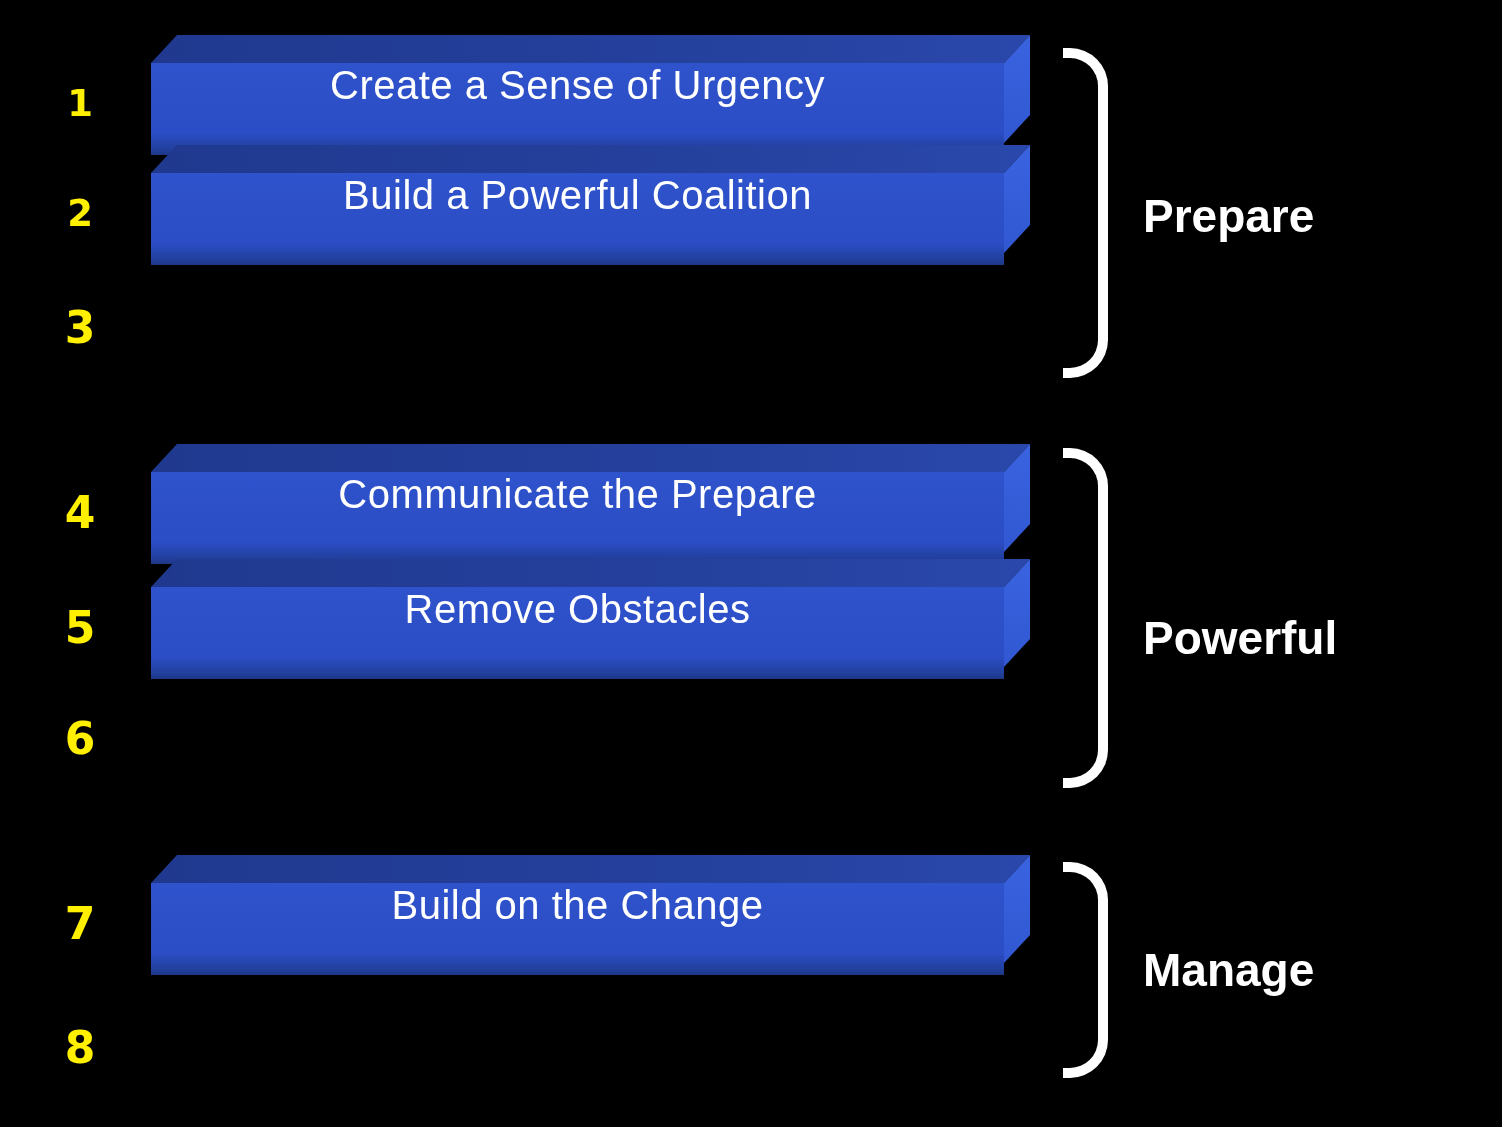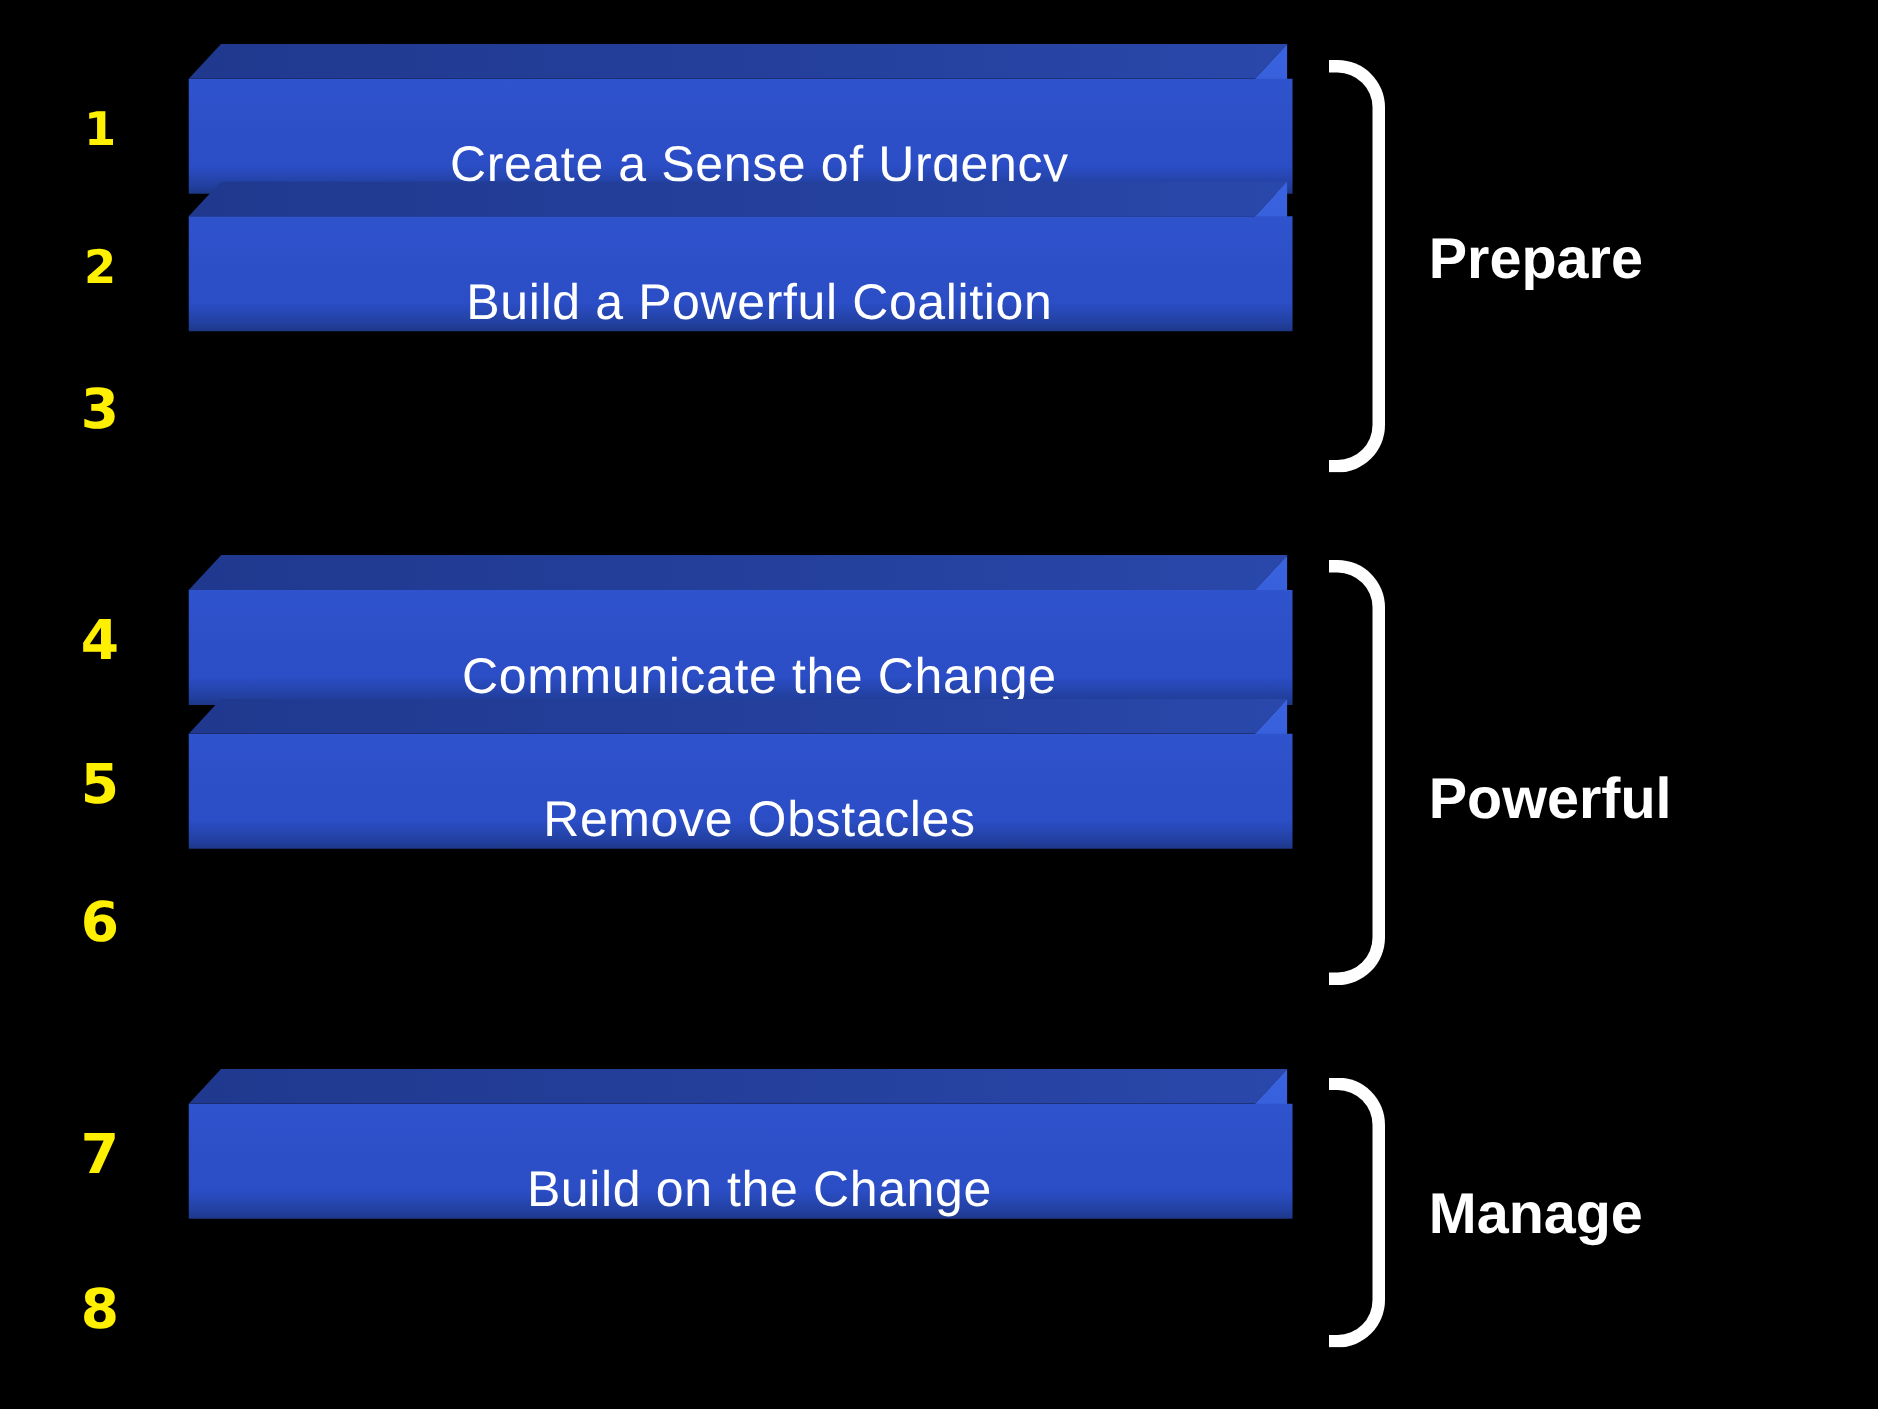--- a/index.html
+++ b/index.html
@@ -36,21 +36,21 @@
     background: linear-gradient(90deg, #20398f 0%, var(--bar-top, #24409c) 55%, #2a48ab 100%);
   }
   .face.side {
     inset: 0;
     clip-path: polygon(853px 28px, 879px 0px, 879px 80px, 853px 108px);
     background: linear-gradient(180deg, var(--bar-side, #3a63e0) 0%, #3158d2 100%);
   }
   .face.front {
     left: 0; top: 28px; width: 853px; height: 92px;
     background: linear-gradient(180deg, #2f53cc 0%, var(--bar-front, #2b4dc5) 76%, #22409f 93%, #1d3787 100%);
-    display: flex; align-items: flex-end; justify-content: center; padding-left: 30px;
+    display: flex; align-items: flex-start; justify-content: center;
   }
   .bar-label {
     color: var(--bar-text, #ffffff);
     font-size: 40px;
     letter-spacing: 0.5px;
     white-space: nowrap;
   }
 
   
   .bracket {
@@ -95,29 +95,29 @@
         <span class="bar-label">Build a Powerful Coalition</span>
       </div>
     </div>
   </div>
 
   <div class="row" style="top:259px">
     <div class="step-num">3</div>
   </div>
 
   <div class="bracket" style="top:48px;height:330px"></div>
-  <div class="group-label" style="top:171px">Prepare</div>
+  <div class="group-label" style="top:181px">Prepare</div>
 
   <div class="row" style="top:444px">
     <div class="step-num">4</div>
     <div class="bar3d">
       <div class="face top"></div>
       <div class="face side"></div>
       <div class="face front">
-        <span class="bar-label">Communicate the Change</span>
+        <span class="bar-label">Communicate the Prepare</span>
       </div>
     </div>
   </div>
 
   <div class="row" style="top:559px">
     <div class="step-num">5</div>
     <div class="bar3d">
       <div class="face top"></div>
       <div class="face side"></div>
       <div class="face front">

